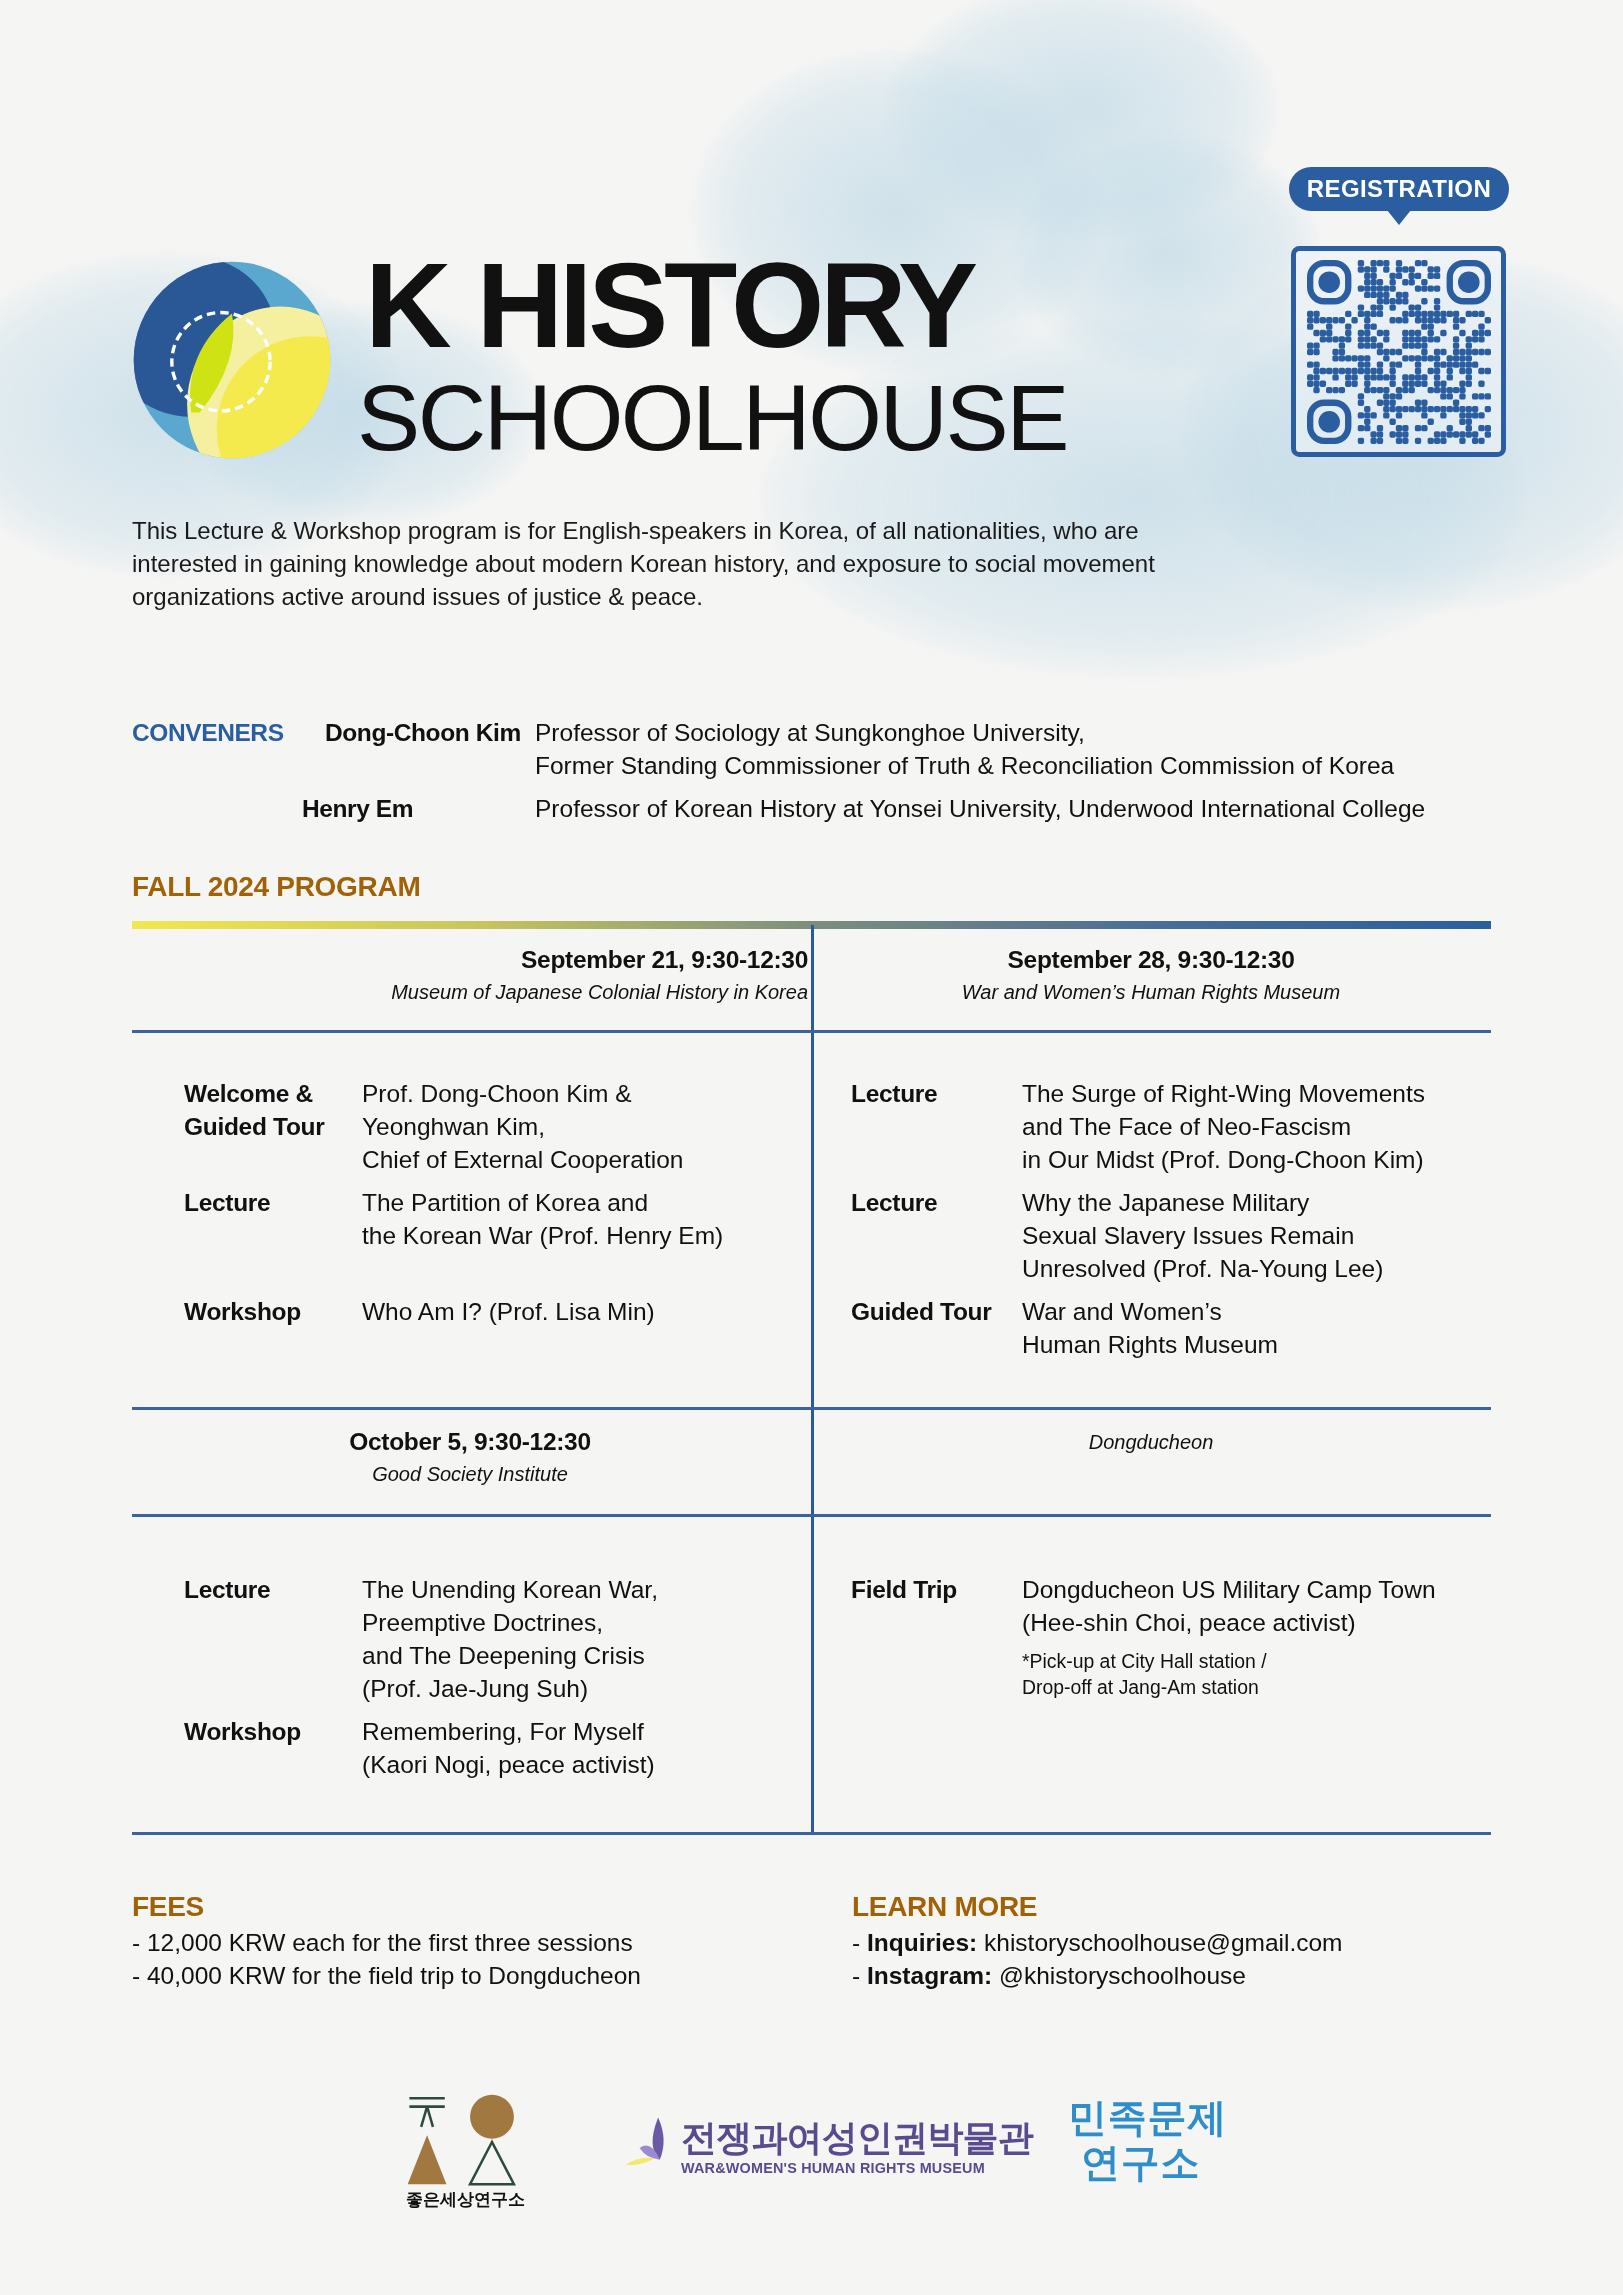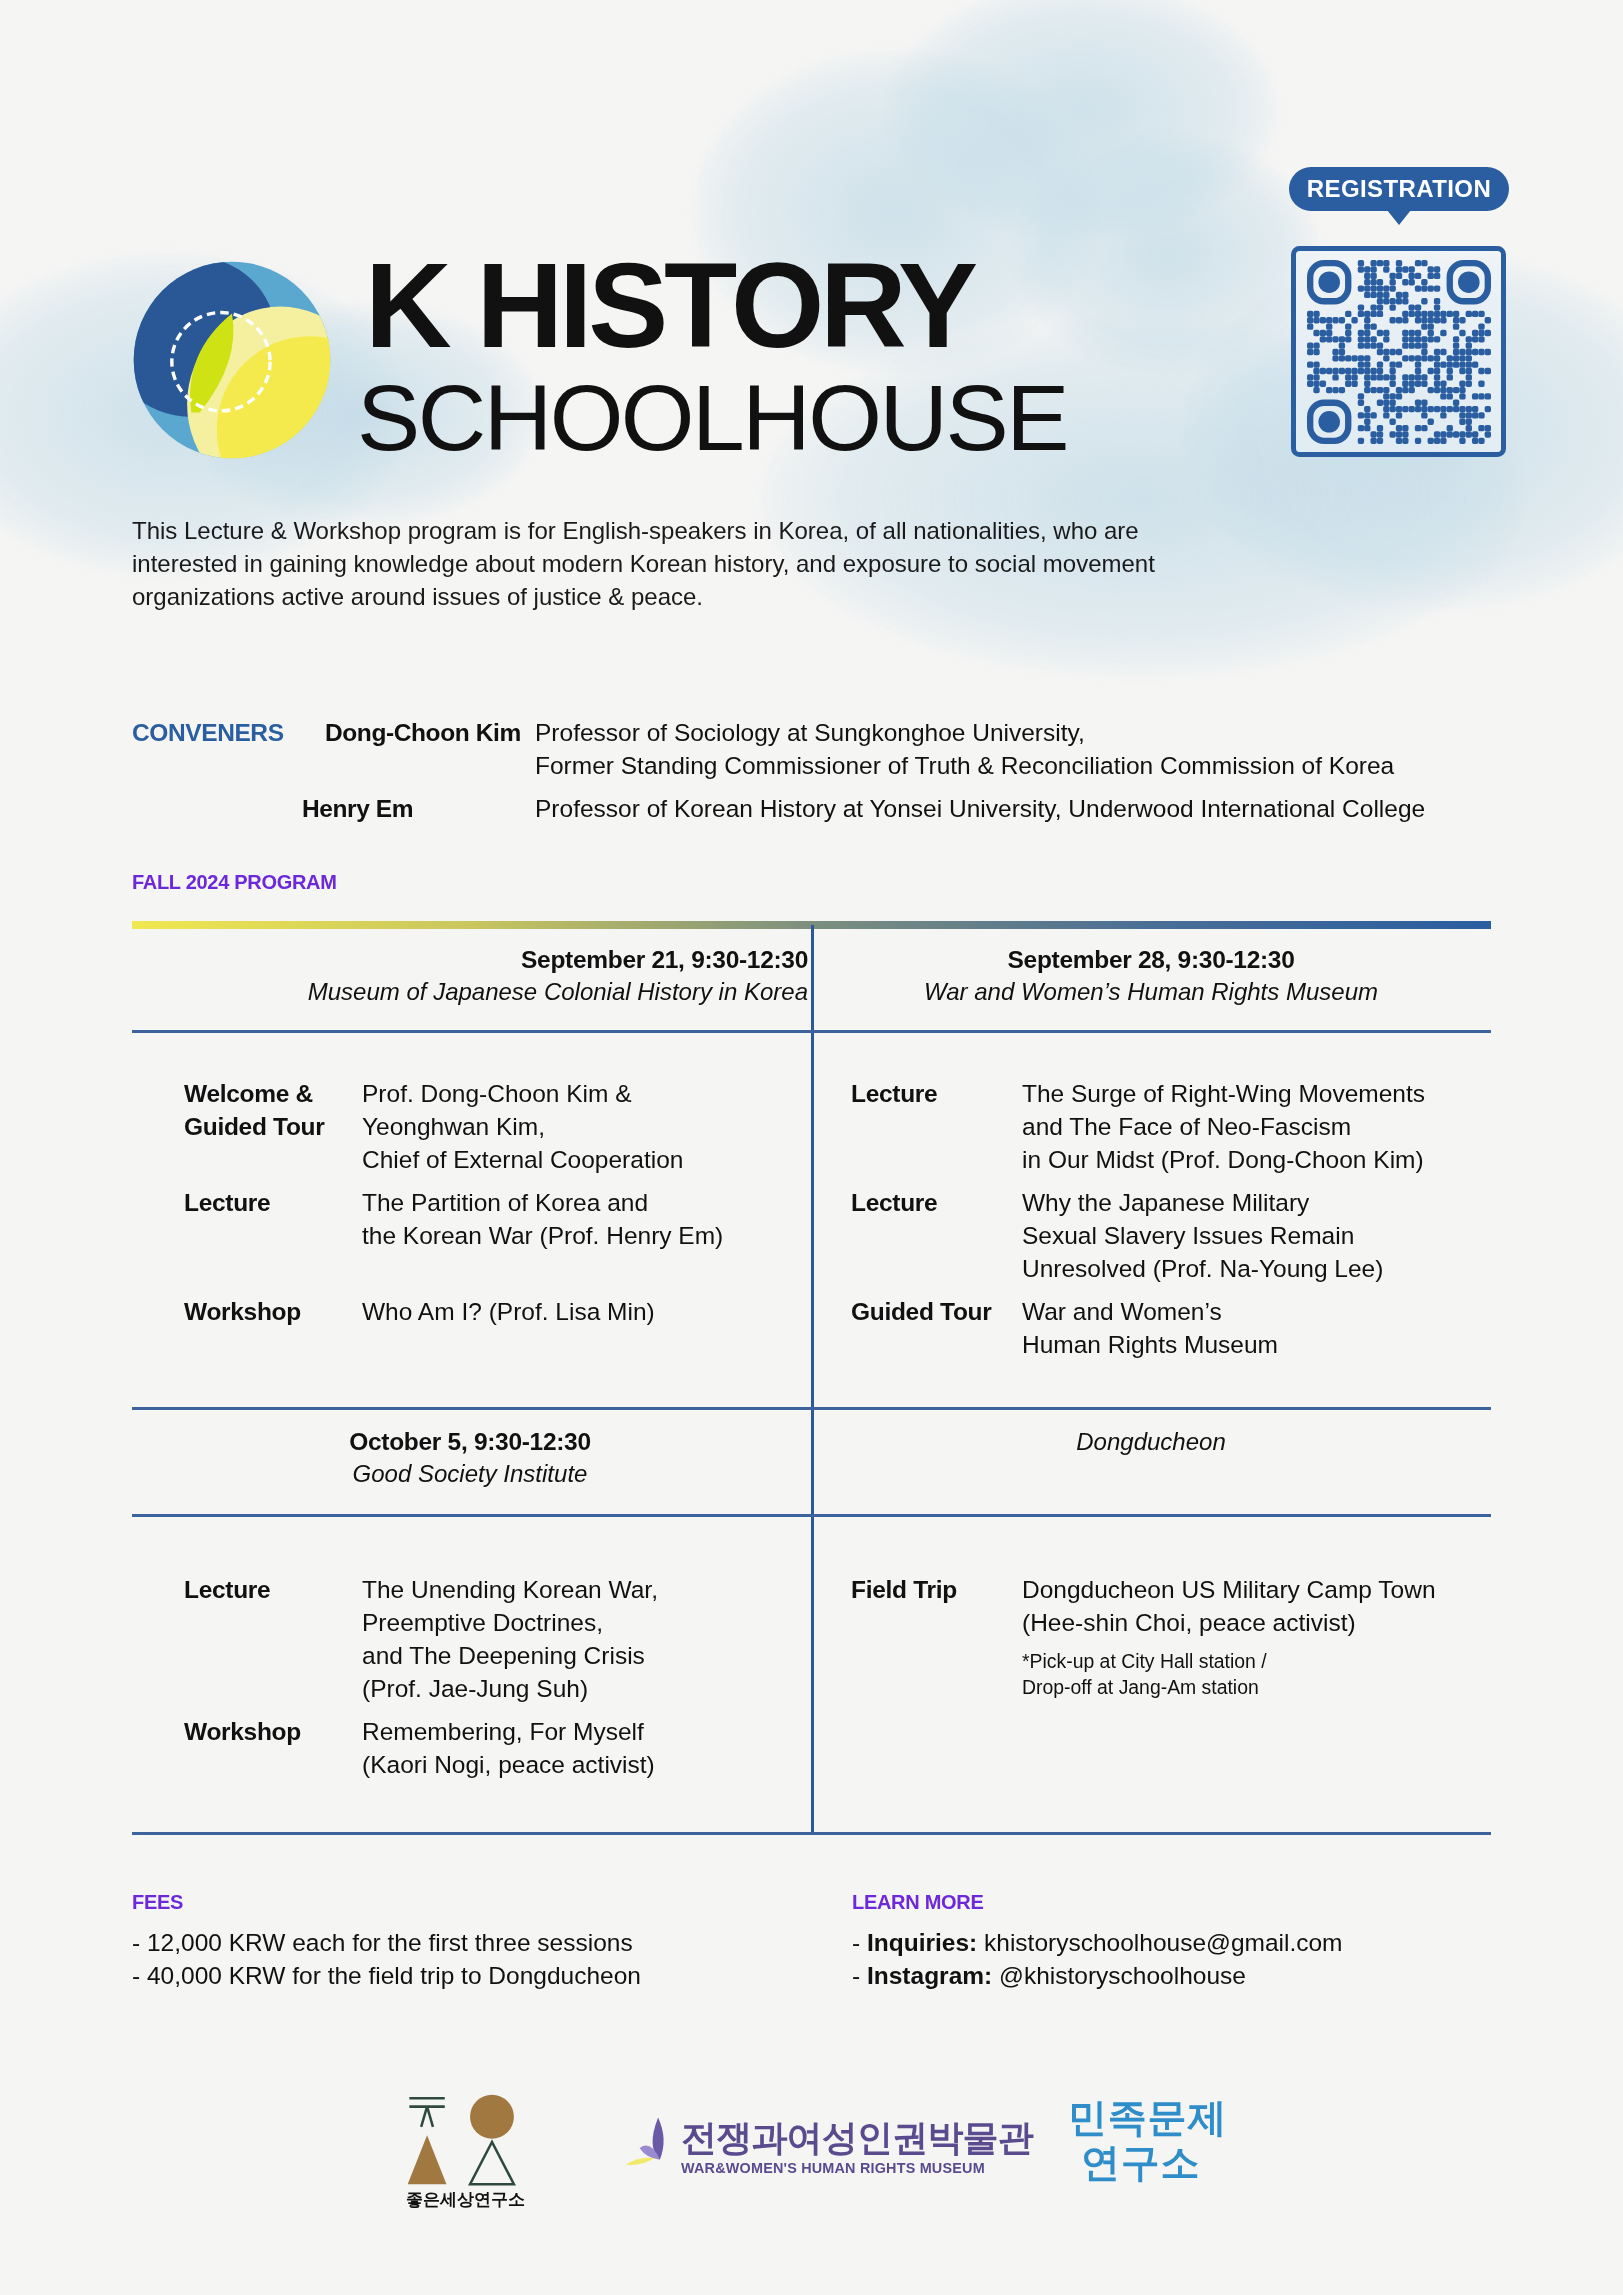--- a/index.html
+++ b/index.html
@@ -25,30 +25,30 @@
   .qr-frame { position: absolute; left: 1291px; top: 246px; width: 215px; height: 211px; border: 5px solid #2a5ea0; border-radius: 8.5px; background: rgba(238,244,249,0.6); padding: 8.5px; }
   .qr-frame svg { width: 100%; height: 100%; display: block; }
 
   .intro { position: absolute; left: 132px; top: 514px; width: 1099px; font-size: 24px; line-height: 33px; color: #1a1a1a; }
 
   
   .conv-label { position: absolute; left: 132px; top: 719px; font-size: 24.5px; font-weight: 700; color: #2a5ea0; letter-spacing: -0.4px; }
   .conv-name { position: absolute; left: 302px; font-size: 24.5px; font-weight: 700; letter-spacing: -0.4px; }
   .conv-desc { position: absolute; left: 535px; font-size: 24.5px; line-height: 33px; }
 
-  .section-title { position: absolute; font-size: 20px; font-weight: 700; color: #6d28d9; letter-spacing: -0.3px; }
+  .section-title { position: absolute; font-size: 28px; font-weight: 700; color: #a16207; letter-spacing: -0.3px; }
 
   
   .grad-bar { position: absolute; left: 132px; top: 921px; width: 1359px; height: 7.6px; background: linear-gradient(90deg, #f0e850 0%, #c9c65e 25%, #7c8f7e 50%, #4a6e96 75%, #2a5ea0 100%); }
   .hline { position: absolute; left: 132px; width: 1359px; height: 3.4px; background: #3c639e; }
   .vline { position: absolute; left: 811px; width: 2.5px; background: #2c5a98; }
 
   .sess-head { position: absolute; width: 676px; text-align: center; }
   .sess-date { font-size: 24.5px; font-weight: 700; line-height: 32px; letter-spacing: -0.3px; }
-  .sess-venue { font-size: 24px; font-style: italic; line-height: 32px; }
+  .sess-venue { font-size: 20px; font-style: italic; line-height: 32px; }
   .item-type { font-size: 24.5px; font-weight: 700; line-height: 33px; letter-spacing: -0.3px; }
   .item-desc { position: absolute; font-size: 24.5px; line-height: 33px; white-space: pre-line; }
   .item-note { position: absolute; font-size: 19.4px; line-height: 26px; white-space: pre-line; }
 
   .fees-line, .lm-line { position: absolute; font-size: 24.5px; line-height: 33px; }
   .lm-key { font-weight: 700; }
 
   
   .partner { position: absolute; }
   .p1-label { position: absolute; left: 406px; top: 2188px; font-size: 17px; font-weight: 700; color: #111; }

